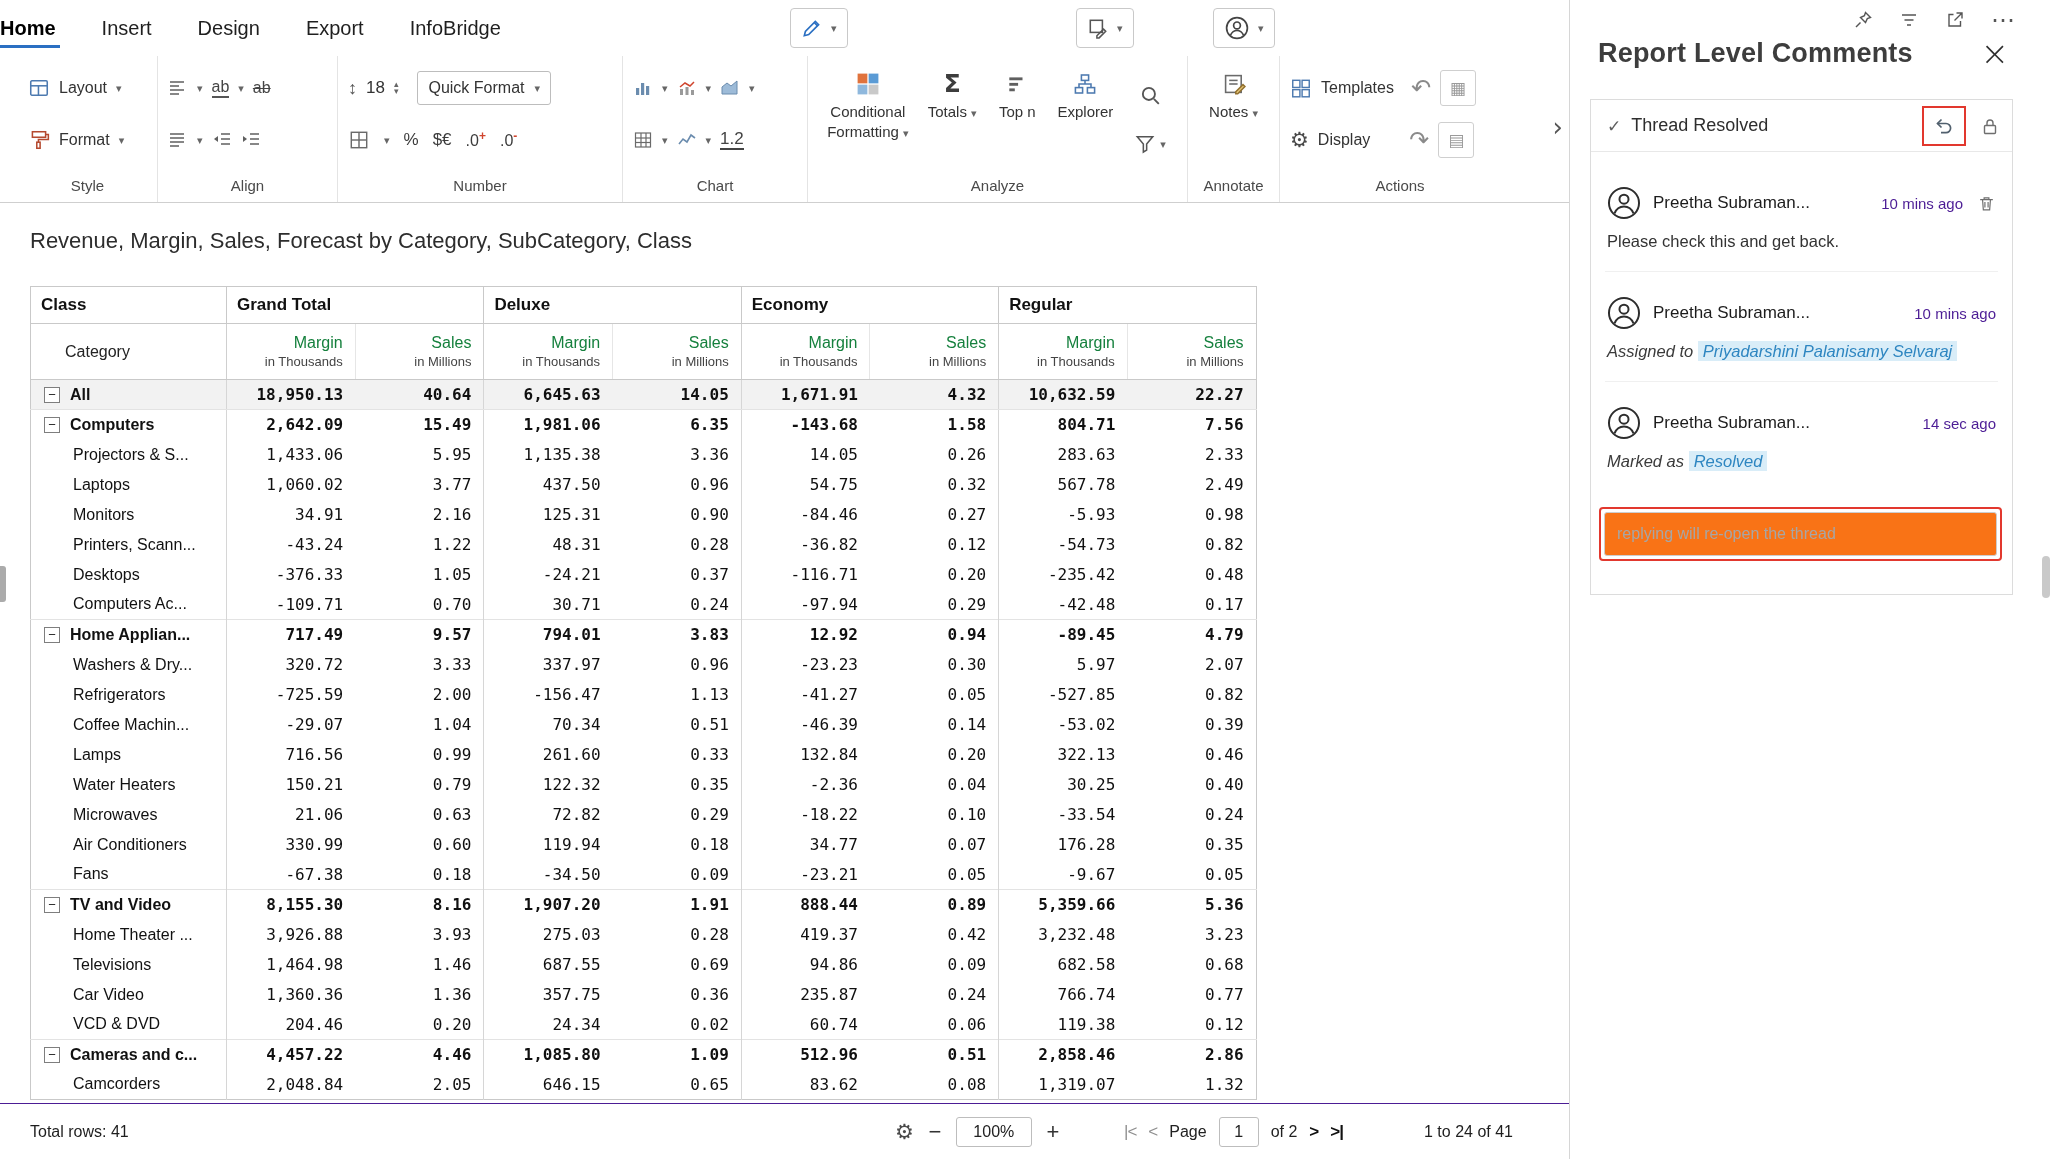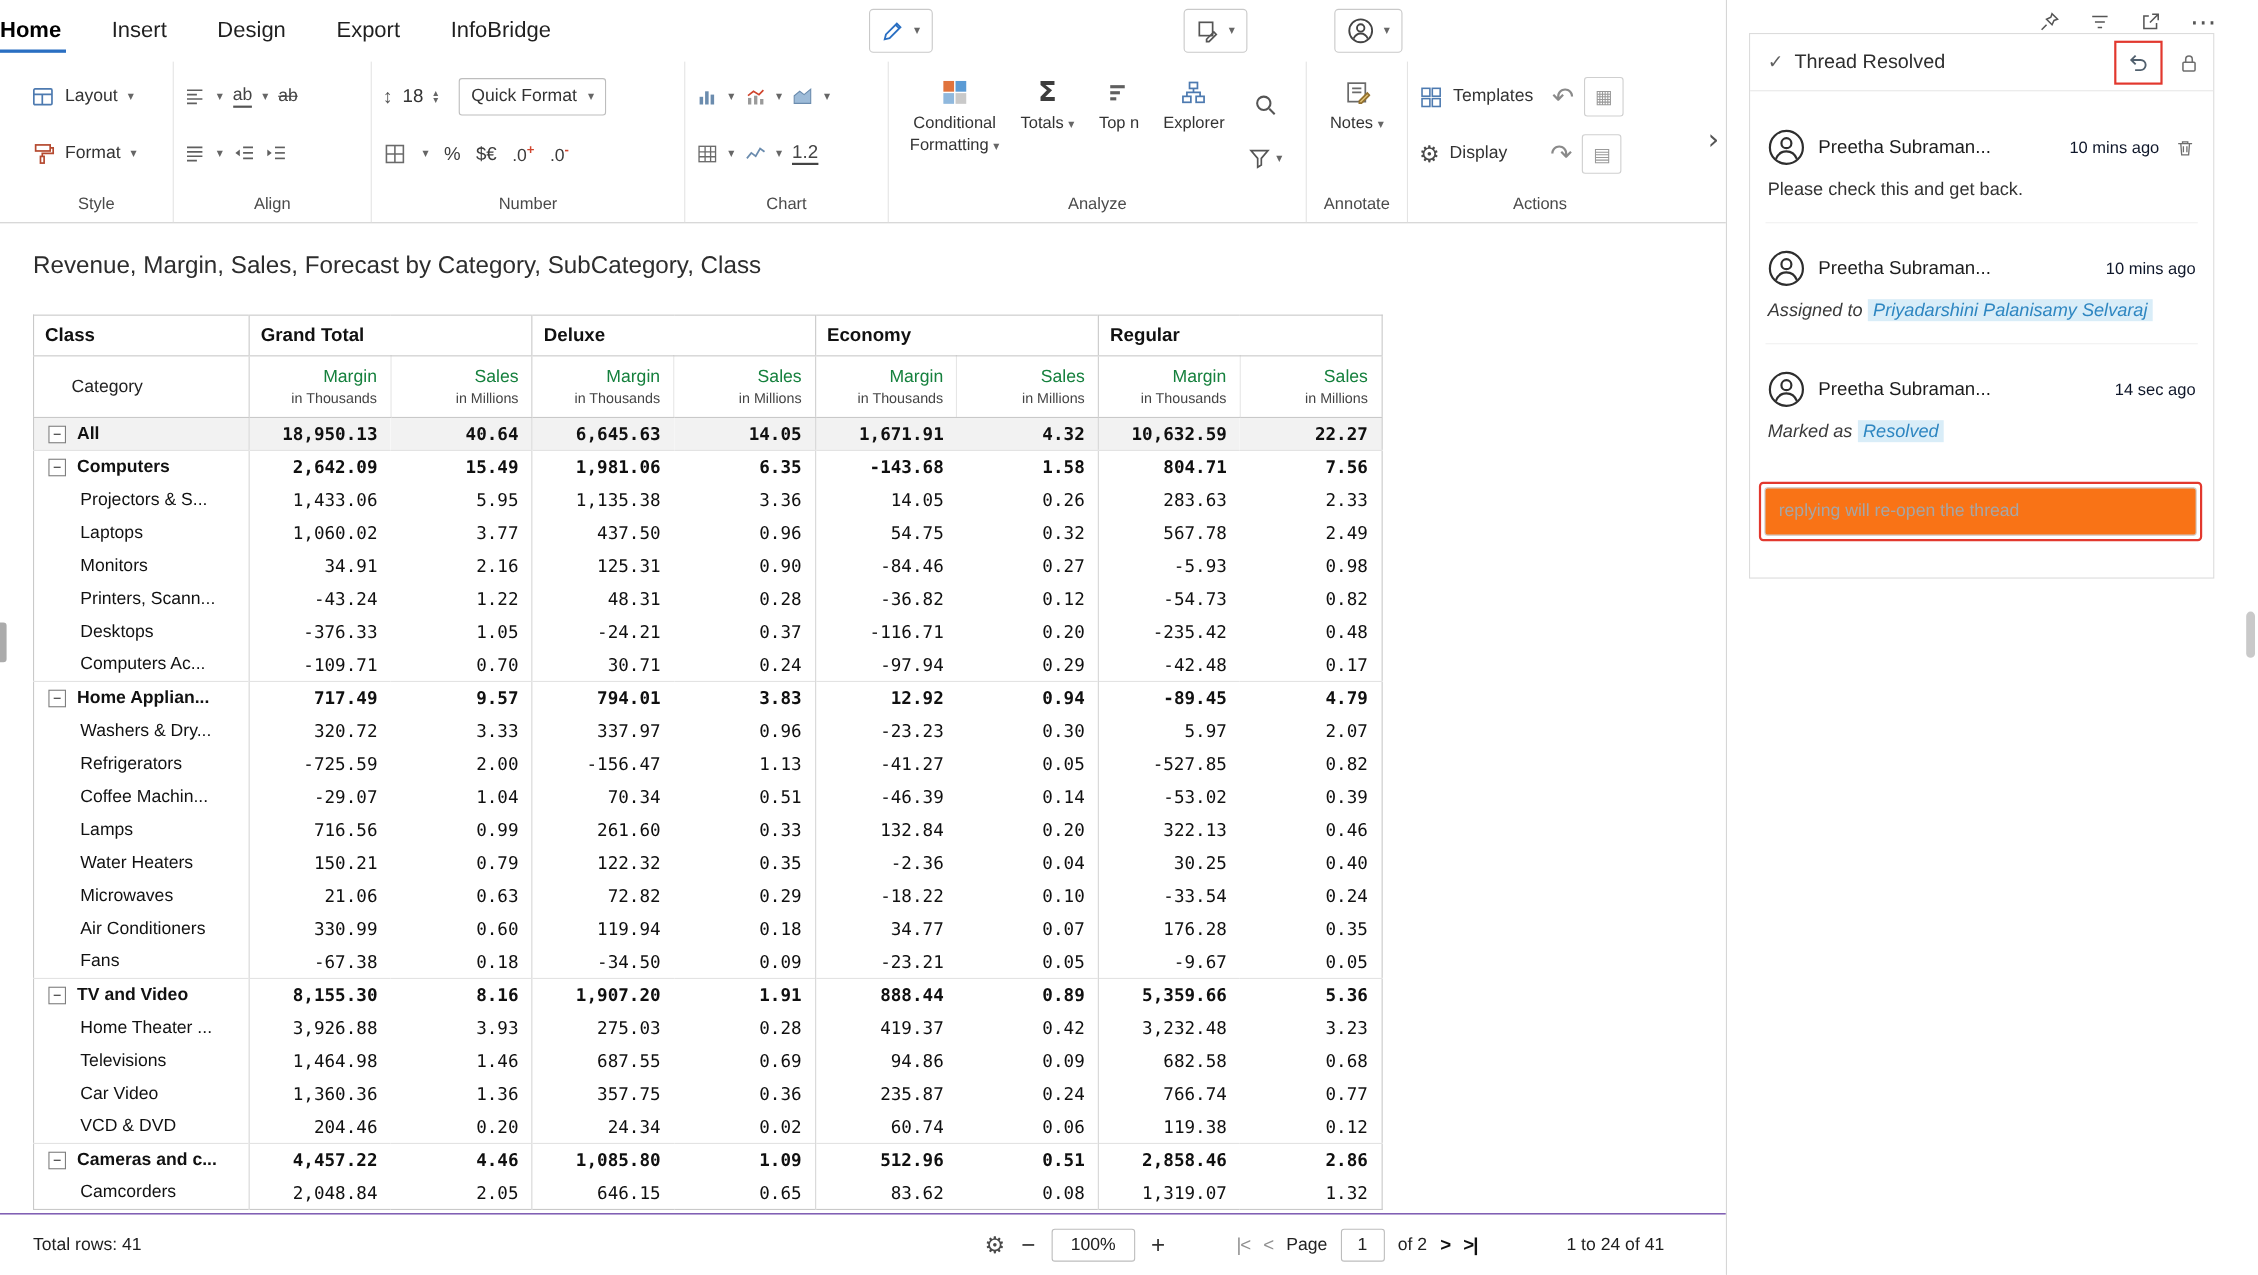--- a/index.html
+++ b/index.html
@@ -105,21 +105,21 @@
   .spacer { flex:1; }
   .undo-box { width:44px; height:40px; border:2px solid #E2382E; display:flex; align-items:center; justify-content:center; cursor:pointer; background:#fff; }
   .lock { margin-left:14px; display:inline-flex; cursor:pointer; }
   .comments { padding:10px 14px 0; }
   .comment-item { padding:24px 2px 20px; border-bottom:1px solid #f0f0f0; }
   .comment-item:last-child { border-bottom:none; }
   .comment-head { display:flex; align-items:center; }
   .avatar { display:inline-flex; }
   .avatar svg { width:34px; height:34px; }
   .c-name { margin-left:12px; font-size:17px; color:#1c1c1c; font-weight:500; }
-  .c-time { margin-left:auto; font-size:15px; color:#0f172a;text-align:center; }
+  .c-time { margin-left:auto; font-size:15px; color:#4c1d95;text-align:center; }
   .del { margin-left:14px; display:inline-flex; cursor:pointer; }
   .comment-text { margin-top:12px; font-size:16.5px; color:#333; }
   .comment-action { margin-top:12px; font-size:16.5px; font-style:italic; color:#3a3a3a; }
   .mention { color:#2E86C1; background:#D9EDF8; padding:1px 5px; cursor:pointer; }
   .reply-outer { margin:16px 10px 0 8px; border:2px solid #E2382E; border-radius:4px; padding:3px; }
   .reply-input { width:100%; height:44px; border:1px solid #cdcdcd; border-radius:3px; padding:0 12px; font-size:16px; color:#444; outline:none; font-family:inherit; background:#f97316; }
   .reply-input::placeholder { color:#a6a6a6; }
 
   .vscroll { position:absolute; left:2039px; top:0; width:14px; height:1159px; background:#fff; }
   .vthumb { position:absolute; top:556px; left:3px; width:8px; height:42px; background:#c9c9c9; border-radius:4px; cursor:pointer; }
@@ -906,20 +906,24 @@
       </span>
       <span class="pi">
         <svg width="20" height="20" viewBox="0 0 20 20" fill="none" stroke="#555" stroke-width="1.4">
             <path d="M8.5 4.5H4v11.5h11.5V11"></path>
             <path d="M11.5 3H17v5.5M17 3l-7.5 7.5"></path>
           </svg>
       </span>
       <span class="dots">⋯</span>
     </div>
 
+    <div class="panel-header">
+      <div class="panel-title">Report Level Comments</div>
+      <button class="close-btn">×</button>
+    </div>
 
     <div class="thread-card">
       <div class="thread-head">
         <span class="check">✓</span>
         <span class="thread-label">Thread Resolved</span>
         <span class="spacer"></span>
         <span class="undo-box">
           <svg width="22" height="22" viewBox="0 0 22 22" fill="none" stroke="#51606e" stroke-width="1.7">
               <path d="M4.5 8.5h8.5a4.6 4.6 0 110 9.2H8"></path>
               <path d="M8.5 4.5l-4 4 4 4"></path>

